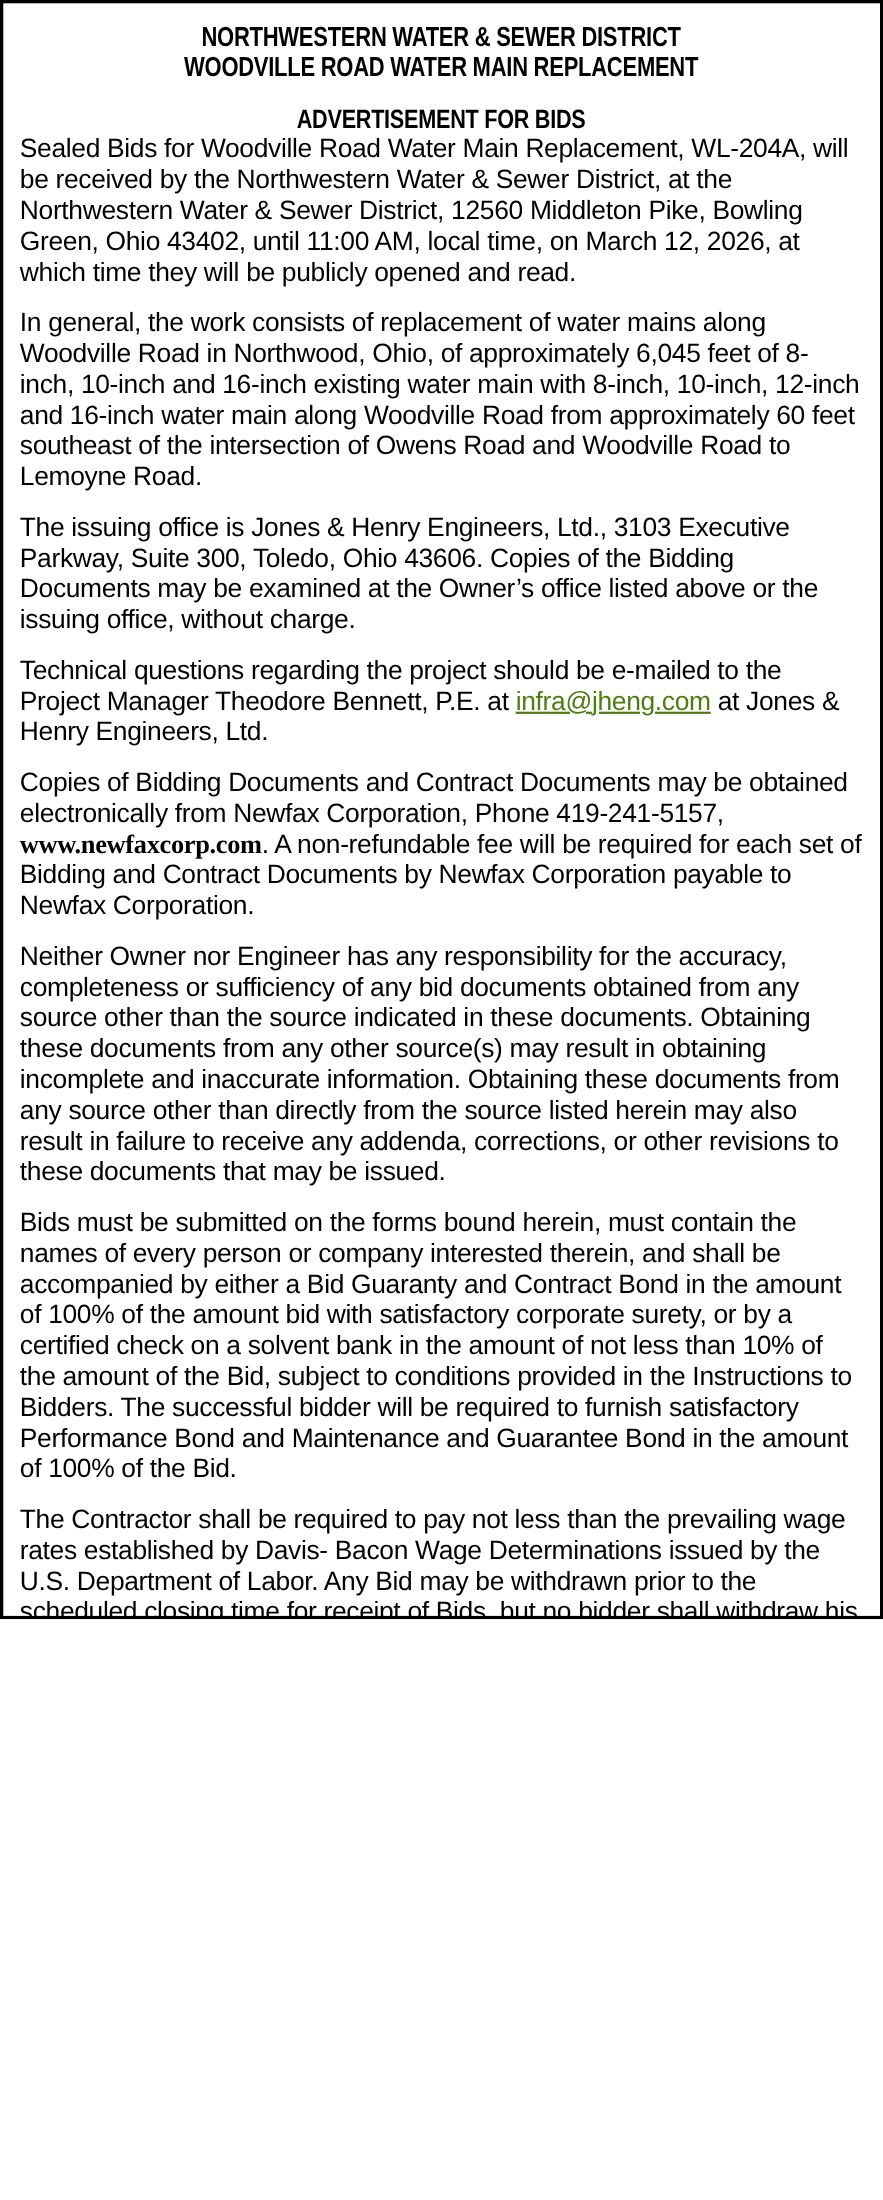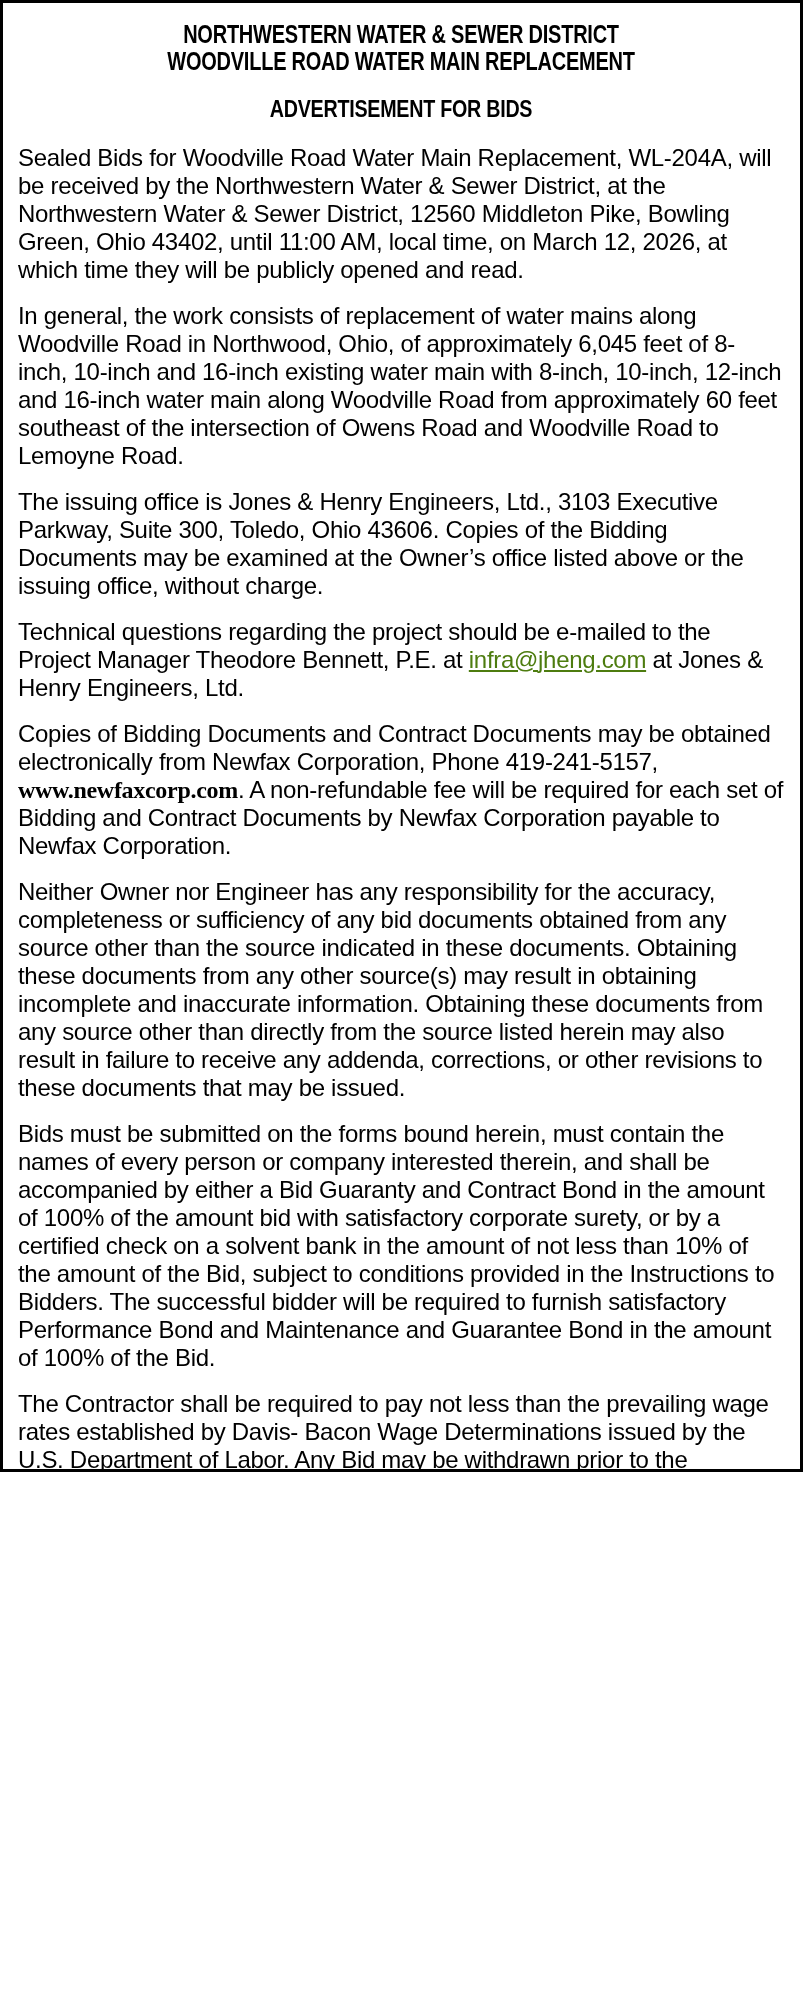--- a/index.html
+++ b/index.html
@@ -35,21 +35,20 @@
     text-align: center;
     font-size: 24px;
     line-height: 26px;
     font-weight: 700;
     letter-spacing: -0.3px;
     transform: scaleX(0.82);
     transform-origin: 50% 50%;
     white-space: nowrap;
   }
   .body-text {
-    margin-top: 22px;
   }
   .para {
     margin: 0 0 18px 0;
     font-size: 24px;
     line-height: 28px;
     letter-spacing: -0.3px;
     text-align: left;
   }
   .seg-normal { font-weight: 400; }
   .seg-bold   { font-weight: 700; font-family: Liberation Serif, serif; }

